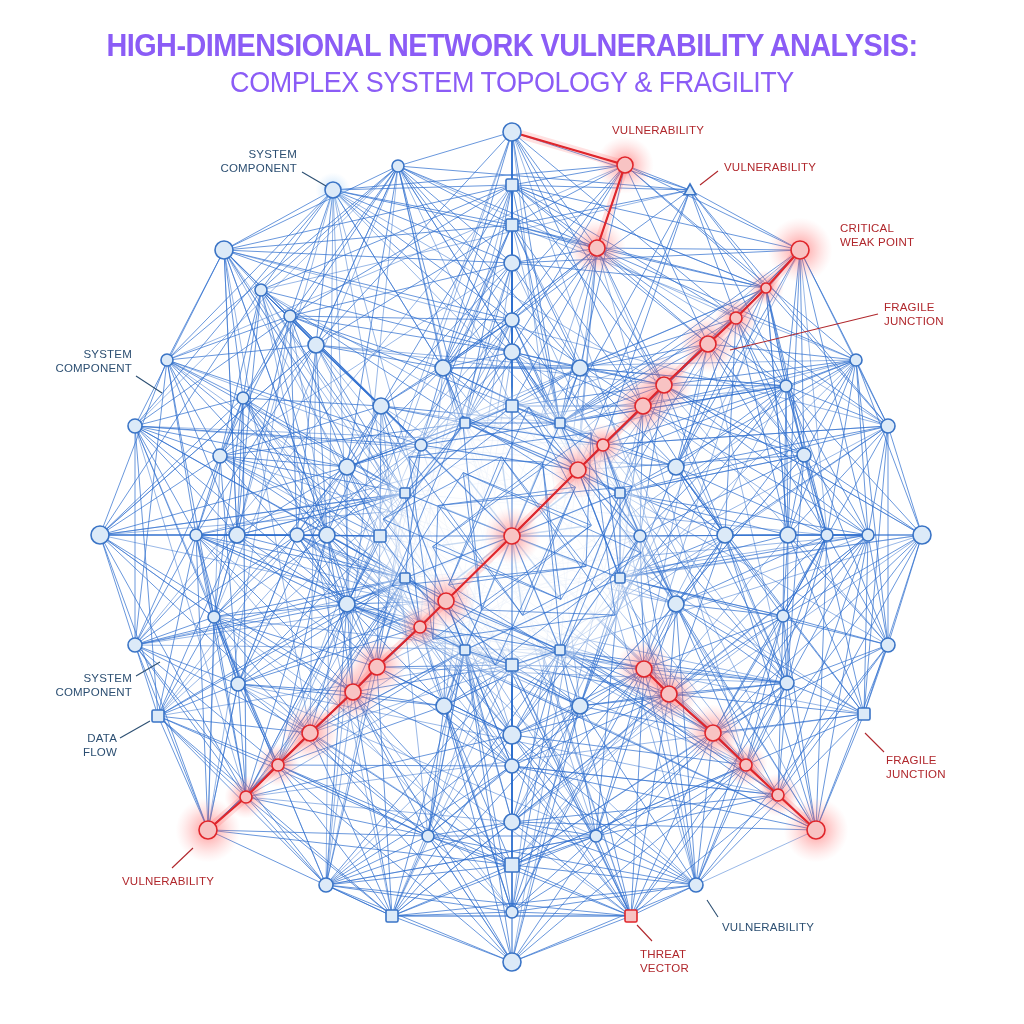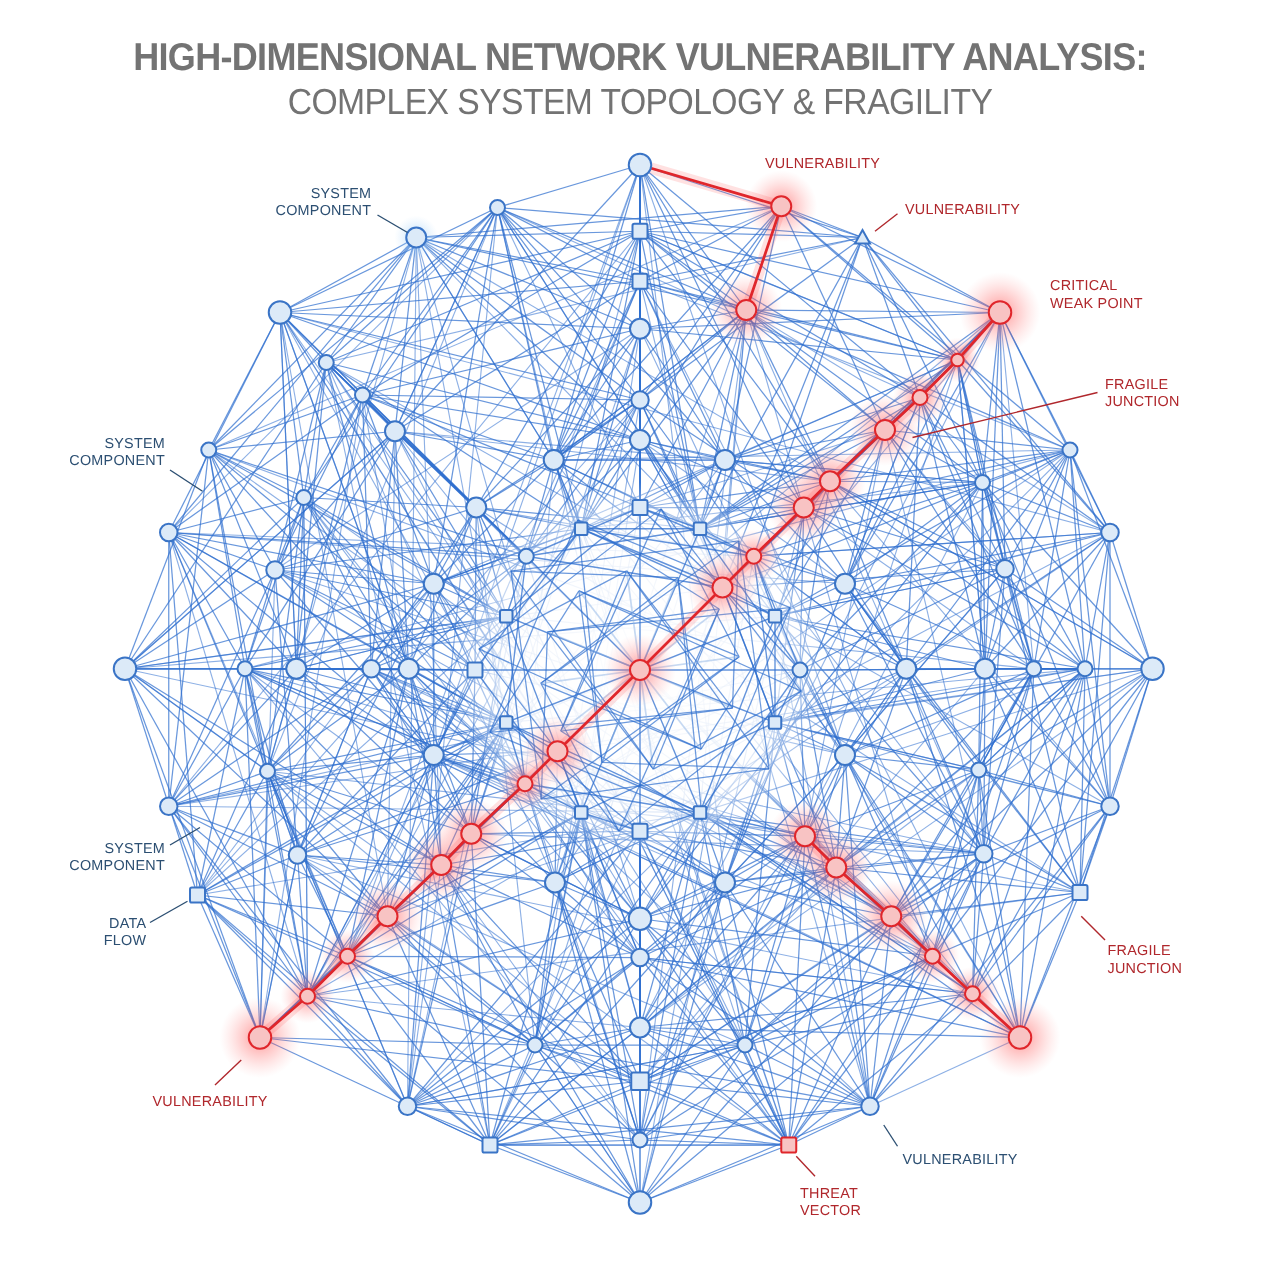--- a/index.html
+++ b/index.html
@@ -1,18 +1,18 @@
 <!DOCTYPE html>
 <html><head>
 <meta charset="utf-8">
 <style>
   html, body { margin: 0; padding: 0; background: #ffffff; }
   body { width: 1024px; height: 1024px; overflow: hidden; position: relative;
          font-family: "DejaVu Sans", "Liberation Sans", sans-serif; }
-  .title-block { position: absolute; left: 0; top: 28px; width: 1024px; text-align: center; color: #737373; }
+  .title-block { position: absolute; left: 0; top: 28px; width: 1024px; text-align: center; color: #8b5cf6; }
   .title-main { font-family: "Liberation Sans", sans-serif; font-weight: 700; font-size: 31px; letter-spacing: -0.6px; line-height: 36px; transform: scaleX(0.93); }
   .title-sub { font-family: "Liberation Sans", sans-serif; font-weight: 400; font-size: 29px; letter-spacing: -0.5px; line-height: 36px; transform: scaleX(0.93); }
   #net { position: absolute; left: 0; top: 0; }
   .lbl { font-family: "Liberation Sans", sans-serif; font-size: 11.5px; letter-spacing: 0.2px; }
 </style>
 </head>
 <body>
 
 <div class="title-block">
   <div class="title-main">HIGH-DIMENSIONAL NETWORK VULNERABILITY ANALYSIS:</div>

